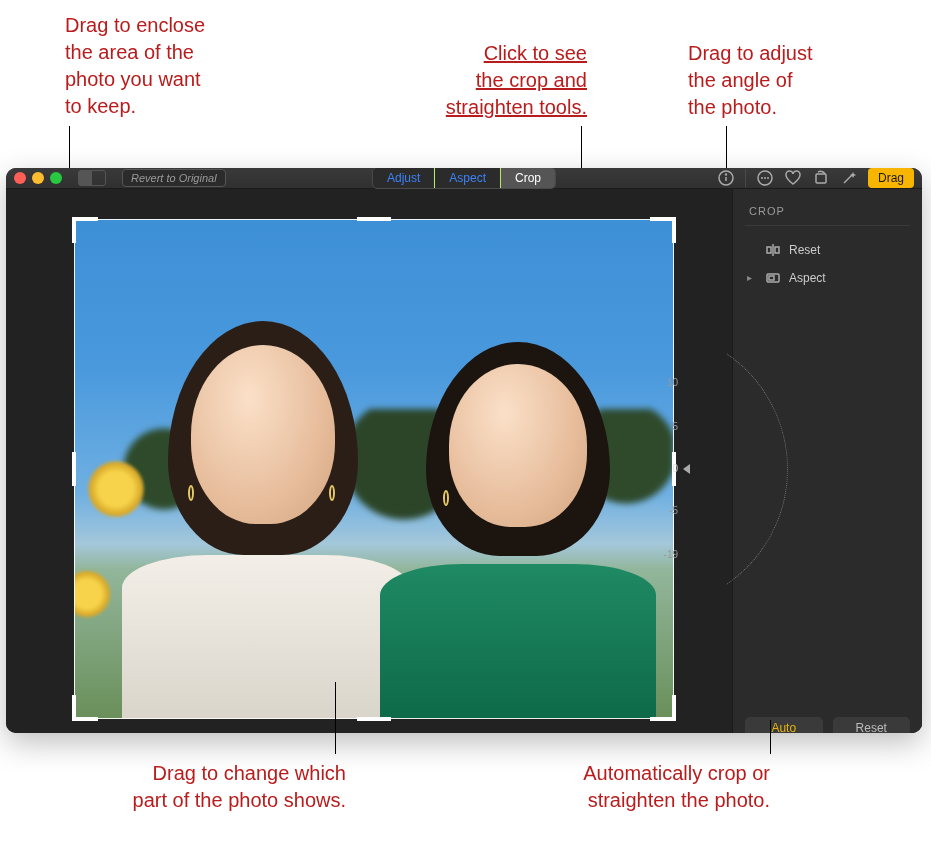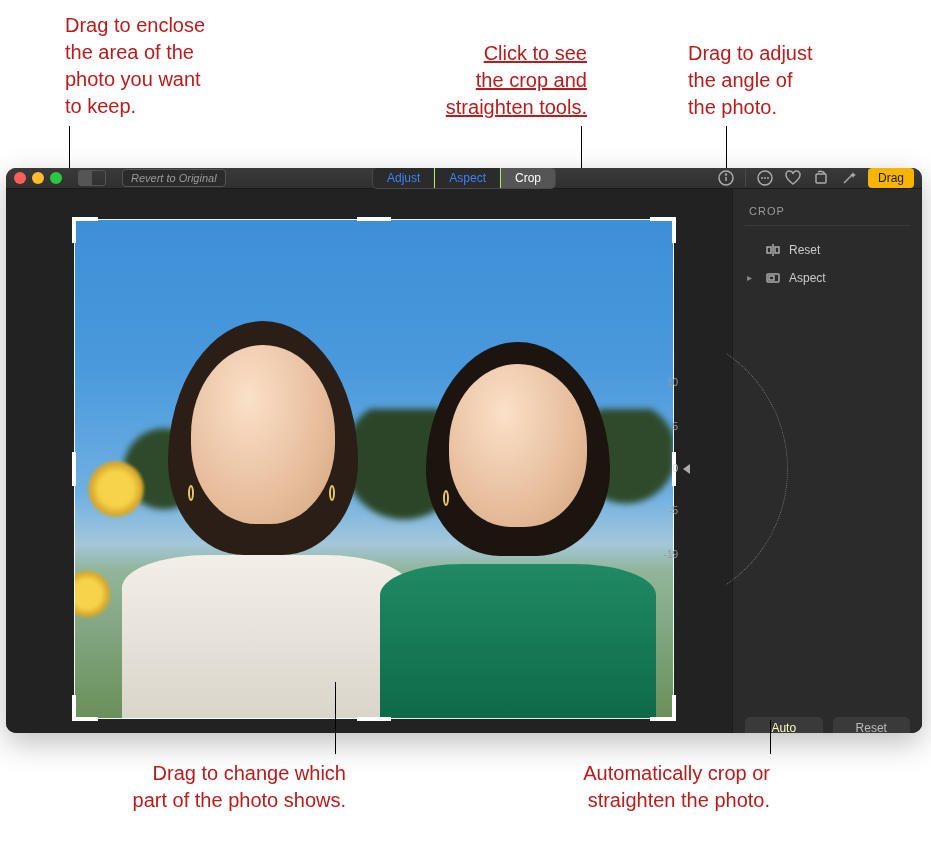--- a/index.html
+++ b/index.html
@@ -296,21 +296,21 @@
   .pill-btn {
     flex:1;
     text-align:center;
     background:#3a3a3a;
     color:#bbb;
     font-size:12px;
     border-radius:5px;
     padding:4px 0;
     cursor:pointer;
   }
-  .pill-btn.dim { color:#fef9c3; }
+  .pill-btn.dim { color:#eab308; }
 
   
   svg { stroke:currentColor; fill:none; stroke-width:1.5; }
 </style>
 </head>
 <body>
 
 <div class="callout left" style="left:65px; top:12px;">Drag to enclose
 the area of the
 photo you want

